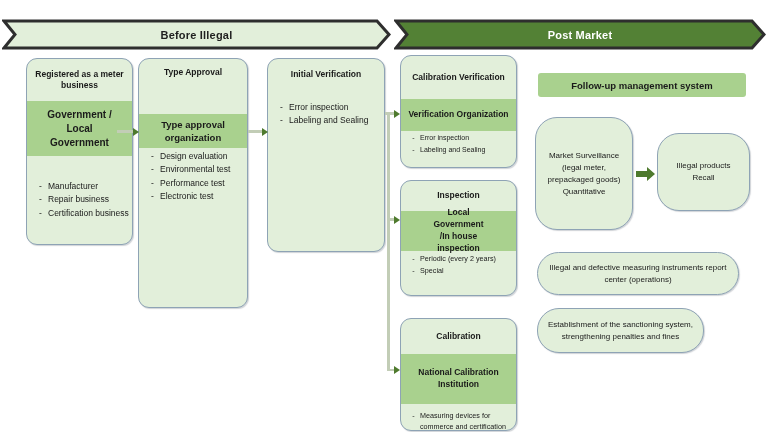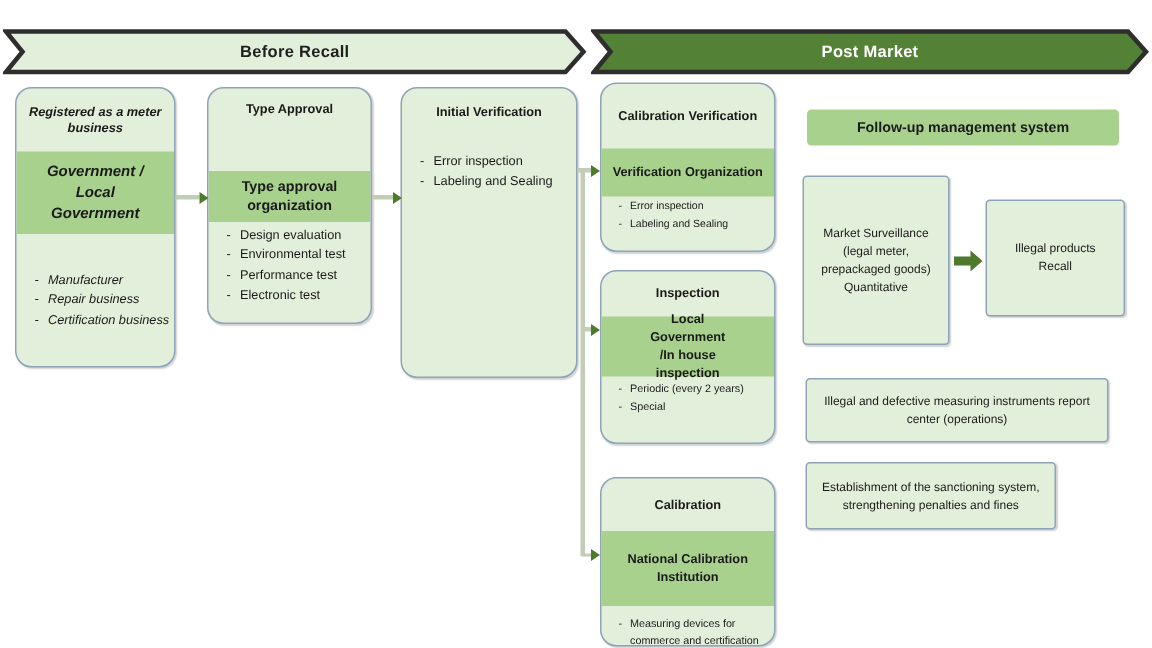--- a/index.html
+++ b/index.html
@@ -32,26 +32,26 @@
     box-shadow:1px 1px 1px rgba(120,130,140,.35);}
   .stage-title{font-weight:bold;text-align:center;display:flex;align-items:center;justify-content:center;
     padding:0 6px;font-size:8.5px;line-height:1.35;flex:0 0 auto;box-sizing:border-box;}
   .stage-band{background:var(--band-green);font-weight:bold;text-align:center;display:flex;
     align-items:center;justify-content:center;font-size:8.5px;line-height:1.4;flex:0 0 auto;
     box-sizing:border-box;padding:0 6px;}
   .stage-list{font-size:8.5px;line-height:1.45;padding:2px 2px 2px 6px;}
   .li{display:flex;margin-bottom:1px;}
   .li::before{content:"-";flex:0 0 15px;text-align:center;}
 
-  #box-registered{left:10px;top:58px;width:107px;height:187px;font-style:italic;}
+  #box-registered{left:26px;top:58px;width:107px;height:187px;}
   #box-registered .stage-title{height:42px;}
   #box-registered .stage-band{height:55px;font-size:10px;padding:0 12px;}
   #box-registered .stage-list{padding-top:24px;}
 
-  #box-type-approval{left:138px;top:58px;width:110px;height:158px;}
+  #box-type-approval{left:138px;top:58px;width:110px;height:250px;}
   #box-type-approval .stage-title{height:55px;align-items:flex-start;padding-top:8px;}
   #box-type-approval .stage-band{height:34px;font-size:9.5px;}
   #box-type-approval .stage-list{padding-top:2px;}
 
   #box-initial-verification{left:267px;top:58px;width:118px;height:194px;}
   #box-initial-verification .stage-title{height:32px;}
   #box-initial-verification .stage-band{height:95px;font-size:9.5px;}
   #box-initial-verification .stage-list{padding-top:10px;}
 
   #box-subsequent-verification{left:400px;top:55px;width:117px;height:113px;}
@@ -70,21 +70,21 @@
   #box-calibration .stage-title{height:35px;}
   #box-calibration .stage-band{height:50px;}
   #box-calibration .stage-list{font-size:7.2px;line-height:1.5;padding-top:7px;}
   #box-calibration .li::before{flex-basis:13px;}
 
   
   #followup-header{position:absolute;left:538px;top:73px;width:208px;height:24px;
     background:var(--band-green);border-radius:3px;display:flex;align-items:center;justify-content:center;
     font-weight:bold;font-size:9.5px;}
   .plain-box{position:absolute;background:var(--light-green);border:1.5px solid var(--box-border);
-    border-radius:3px;display:flex;align-items:center;justify-content:center;text-align:center;
+    border-radius:22px;display:flex;align-items:center;justify-content:center;text-align:center;
     font-size:8px;line-height:1.5;box-sizing:border-box;padding:3px 8px;
     box-shadow:1px 1px 1px rgba(120,130,140,.35);}
   #market-surveillance-box{left:535px;top:117px;width:98px;height:113px;}
   #illegal-products-box{left:657px;top:133px;width:93px;height:78px;}
   #report-center-box{left:537px;top:252px;width:202px;height:43px;}
   #sanctioning-box{left:537px;top:308px;width:167px;height:45px;}
   #prizes-box{left:537px;top:363px;width:202px;height:47px;}
 
   #recall-arrow{position:absolute;left:636px;top:166px;width:20px;height:16px;}
   #recall-arrow svg{display:block;width:100%;height:100%;}
@@ -104,21 +104,21 @@
 </style>
 </head>
 <body>
 
 <div id="stage">
 
   <div class="banner" id="banner-before">
     <svg viewBox="0 0 389 31" preserveAspectRatio="none">
       <polygon points="2,2 375,2 387,15.5 375,29 2,29 13,15.5" fill="#e2efda" stroke="#2e2e2e" stroke-width="3" stroke-linejoin="miter"></polygon>
     </svg>
-    <div class="banner-label">Before Recall</div>
+    <div class="banner-label">Before Illegal</div>
   </div>
 
   <div class="banner" id="banner-post">
     <svg viewBox="0 0 372 31" preserveAspectRatio="none">
       <polygon points="2,2 358,2 370,15.5 358,29 2,29 13,15.5" fill="#538135" stroke="#2e2e2e" stroke-width="3" stroke-linejoin="miter"></polygon>
     </svg>
     <div class="banner-label">Post Market</div>
   </div>
 
   <div class="stage-box" id="box-registered">

